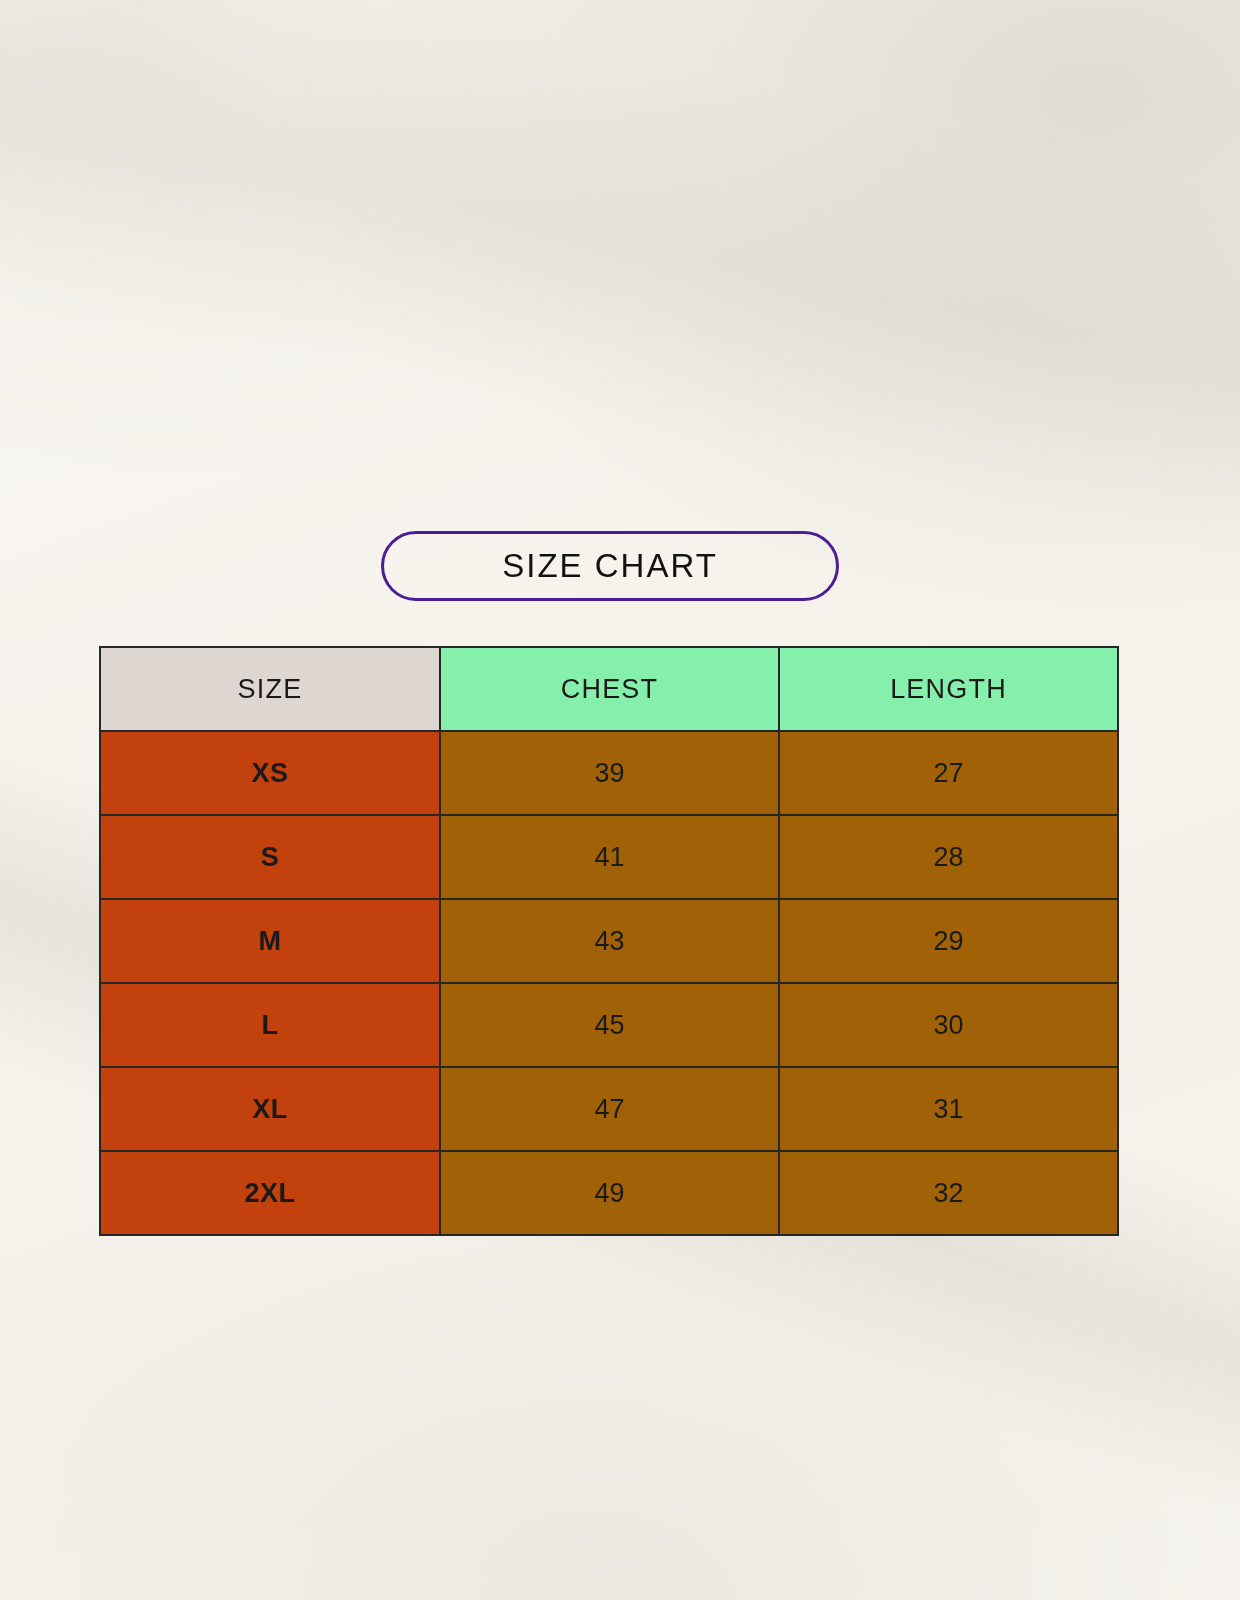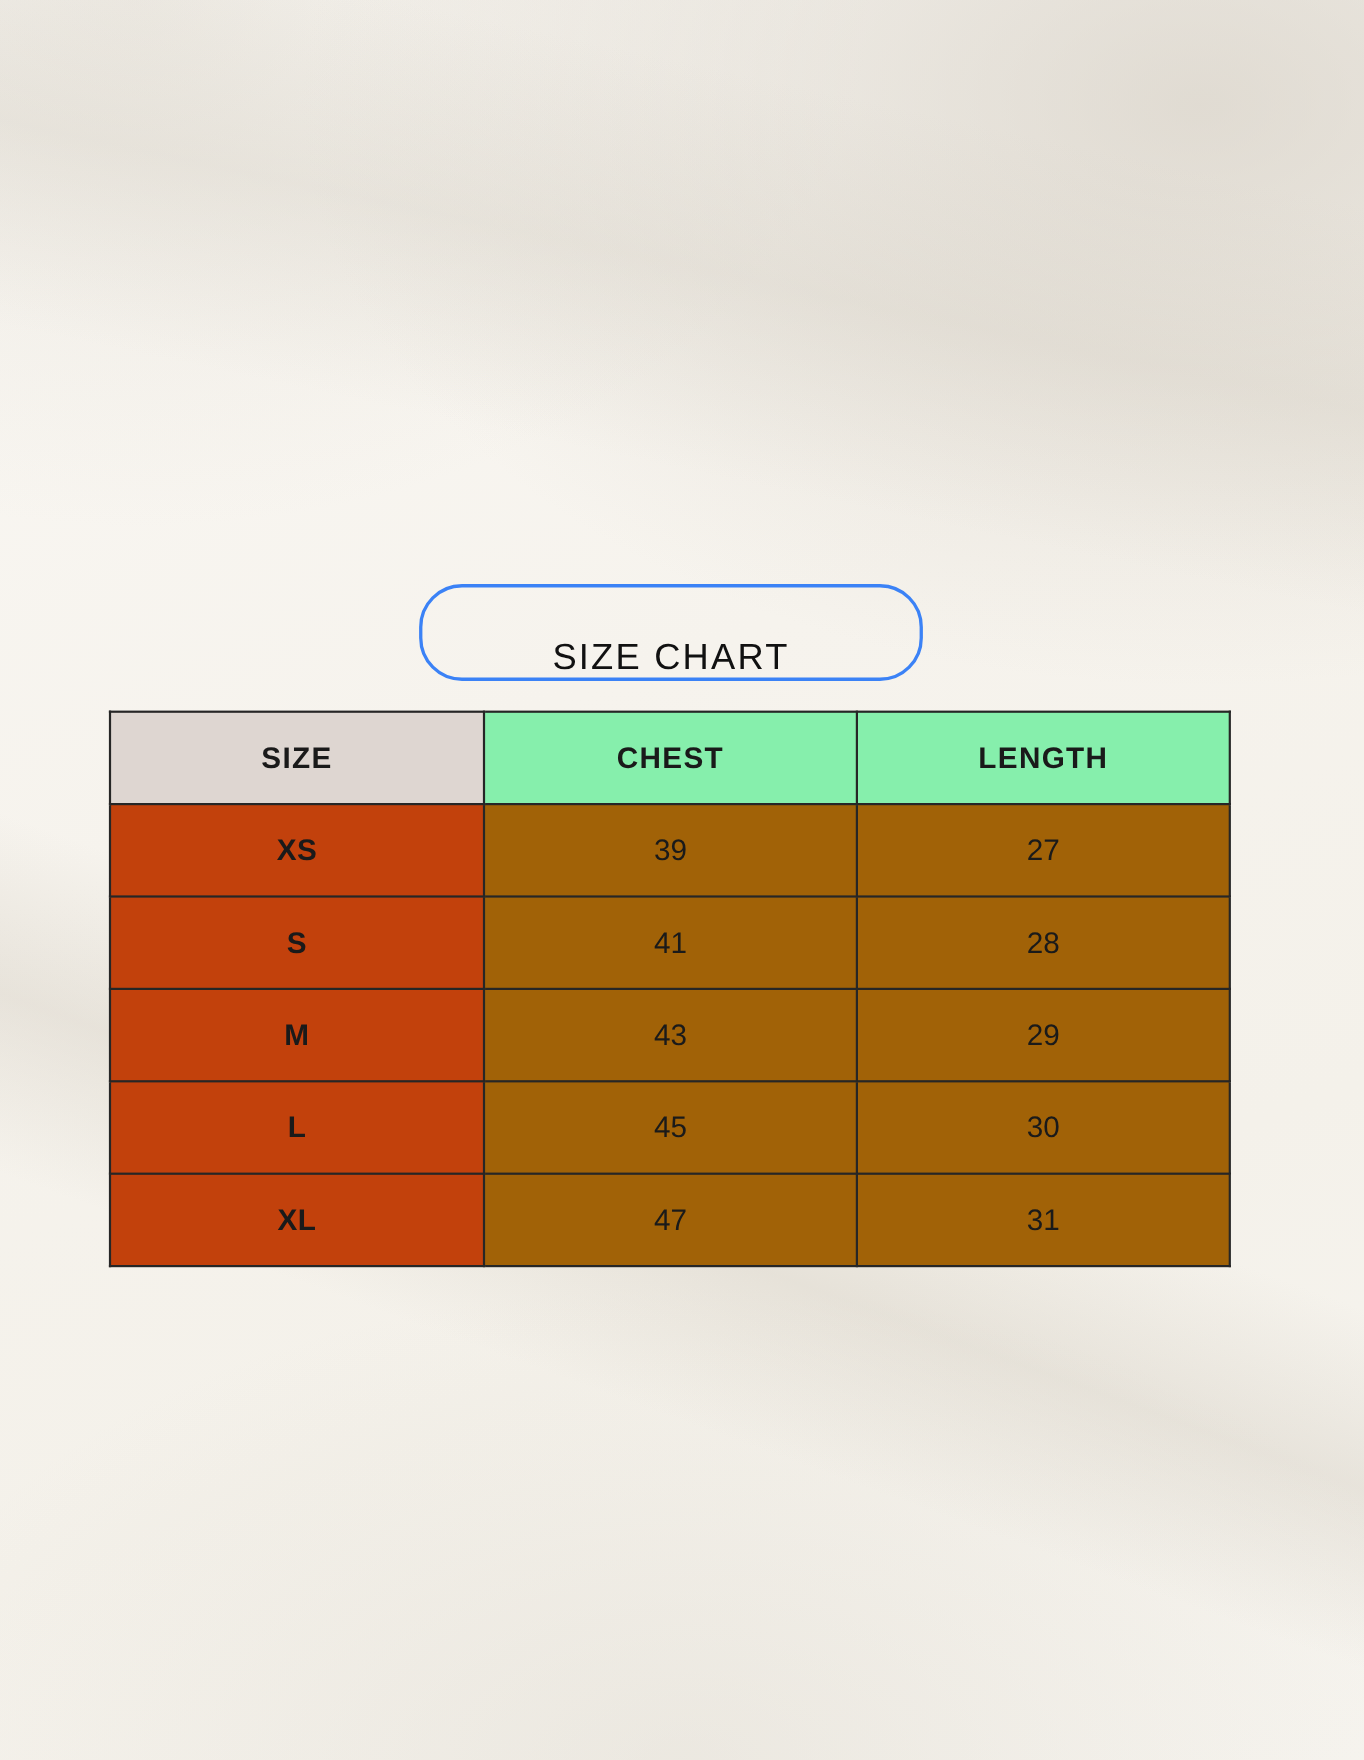--- a/index.html
+++ b/index.html
@@ -52,26 +52,26 @@
     letter-spacing: -0.5px;
     color: #111111;
     white-space: pre-line;
   }
 
   .pill {
     position: absolute;
     top: 531px;
     left: 381px;
     width: 458px;
-    height: 88px;
-    border: 3px solid #3b82f6;
+    height: 70px;
+    border: 3px solid #4c1d95;
     border-radius: 39px;
     box-sizing: border-box;
     display: flex;
-    align-items: flex-end;
+    align-items: center;
     justify-content: center;
     background: transparent;
   }
   .pill span {
     font-size: 33px;
     font-weight: 500;
     letter-spacing: 2px;
     color: #111111;
   }
 
@@ -93,21 +93,21 @@
     text-align: center;
     vertical-align: middle;
     font-size: 27px;
     color: #1a1a1a;
   }
   table.size-table col.c-size { width: 340px; }
   table.size-table col.c-chest { width: 339px; }
   table.size-table col.c-length { width: 339px; }
 
   thead th {
-    font-weight: 700;
+    font-weight: 400;
     letter-spacing: 1.2px;
     font-size: 27px;
     height: 79px;
     margin-top: 26px;
   }
   th.head-size { background: #ded6d1; }
   th.head-chest, th.head-length { background: #86efac; }
 
   td.cell-size {
     background: #c2410c;
@@ -177,17 +177,22 @@
         <tr>
           <td class="cell-size">L</td>
           <td class="cell-val">45</td>
           <td class="cell-val">30</td>
         </tr>
         <tr>
           <td class="cell-size">XL</td>
           <td class="cell-val">47</td>
           <td class="cell-val">31</td>
         </tr>
+        <tr>
+          <td class="cell-size">2XL</td>
+          <td class="cell-val">49</td>
+          <td class="cell-val">32</td>
+        </tr>
       </tbody>
     </table>
   </div>
 
 </div>
 
 </body></html>

